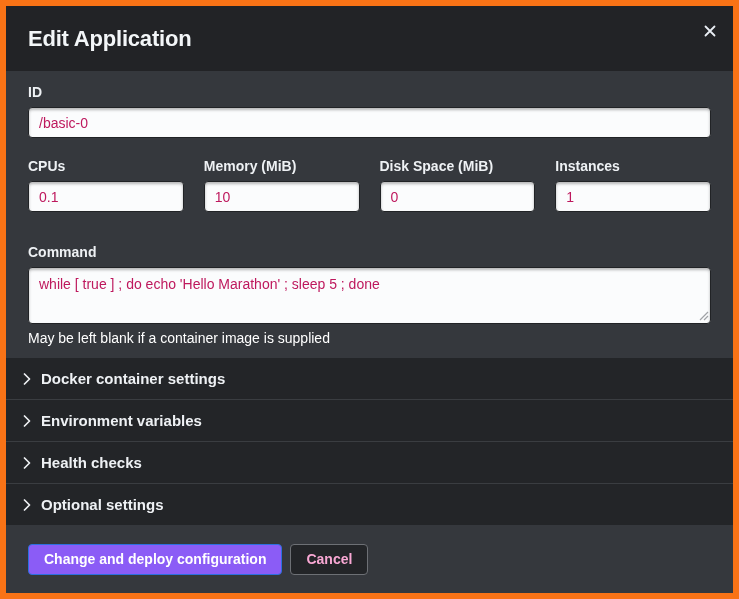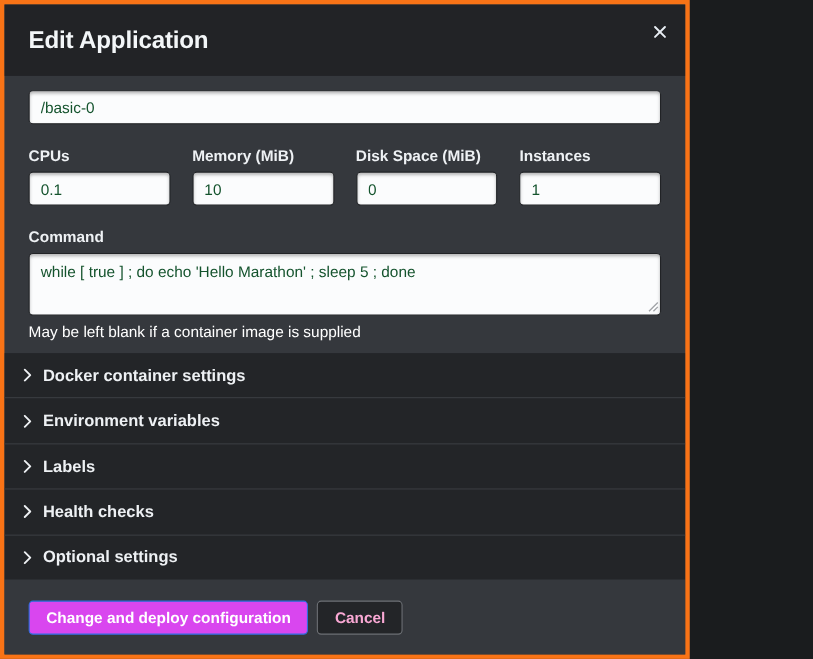--- a/index.html
+++ b/index.html
@@ -2,23 +2,23 @@
 <html><head>
 <meta charset="utf-8">
 <style>
   * { margin: 0; padding: 0; box-sizing: border-box; }
   html, body { background: #1a1c1e; }
   body {
     font-family: "Liberation Sans", "DejaVu Sans", sans-serif;
     -webkit-font-smoothing: antialiased;
   }
   .modal {
-    width: 627px; height: 599px;
+    width: 739px; height: 599px;
     background: #35383d;
-    border: 4px solid #f97316;
+    border: 6px solid #f97316;
     display: flex; flex-direction: column;
     overflow: hidden;
   }
   
   .modal-header {
     background: #222326;
     height: 65px; flex: 0 0 65px;
     display: flex; align-items: center;
     padding: 0 22px;
     position: relative;
@@ -42,30 +42,30 @@
     color: #eef1f4; font-size: 14px; font-weight: 700;
     line-height: 16px; margin-bottom: 7px;
   }
   .text-input {
     display: block; width: 100%;
     height: 31px;
     background: #fbfcfd;
     border: 1px solid #212326;
     border-radius: 4px;
     box-shadow: inset 0 2px 3px rgba(0,0,0,0.28);
-    color: #14532d; font-size: 14px;
+    color: #be185d; font-size: 14px;
     font-family: "Liberation Sans", "DejaVu Sans", sans-serif;
     padding: 0 10px;
     outline: none;
   }
   .form-row {
     display: flex; gap: 20px; margin-top: 20px;
   }
   .form-row .field { flex: 1 1 0; }
-  .command-group { margin-top: 20px; }
+  .command-group { margin-top: 32px; }
   .textarea-wrap { position: relative; }
   textarea.text-input {
     height: 57px; resize: none;
     padding: 7px 10px; line-height: 18px;
   }
   .resize-handle {
     position: absolute; right: 2px; bottom: 3px;
     width: 10px; height: 10px;
     pointer-events: none;
     opacity: 0.8;
@@ -105,21 +105,21 @@
   .btn {
     height: 31px;
     border-radius: 4px;
     font-family: "Liberation Sans", "DejaVu Sans", sans-serif;
     font-size: 14px; font-weight: 700;
     display: inline-flex; align-items: center; justify-content: center;
     cursor: pointer;
     padding: 0 15px;
   }
   .btn-primary {
-    background: #d946ef; border: 1px solid #2d6fe0; color: #ffffff;
+    background: #8b5cf6; border: 1px solid #2d6fe0; color: #ffffff;
   }
   .btn-default {
     background: #232528; border: 1px solid #6d7075; color: #f9a8d4;
   }
 </style>
 </head>
 <body>
 
 <div class="modal">
 
@@ -128,20 +128,21 @@
     <div class="close-btn">
       <svg width="12" height="12" viewBox="0 0 12 12">
         <path d="M1.5 1.5 L10.5 10.5 M10.5 1.5 L1.5 10.5" stroke="currentColor" stroke-width="1.8" stroke-linecap="round"></path>
       </svg>
     </div>
   </div>
 
   <div class="modal-body">
 
     <div class="field">
+      <label class="field-label">ID</label>
       <input class="text-input" type="text" value="/basic-0" style="">
     </div>
 
     <div class="form-row">
       <div class="field">
         <label class="field-label">CPUs</label>
         <input class="text-input" type="text" value="0.1" style="">
       </div>
       <div class="field">
         <label class="field-label">Memory (MiB)</label>
@@ -183,28 +184,20 @@
 
     <div class="accordion-row">
       <span class="chevron">
         <svg width="8" height="12" viewBox="0 0 8 12">
             <path d="M1.5 1 L6.5 6 L1.5 11" stroke="currentColor" stroke-width="1.7" fill="none" stroke-linecap="round" stroke-linejoin="round"></path>
           </svg>
       </span>
       <span class="accordion-label">Environment variables</span>
     </div>
 
-    <div class="accordion-row">
-      <span class="chevron">
-        <svg width="8" height="12" viewBox="0 0 8 12">
-            <path d="M1.5 1 L6.5 6 L1.5 11" stroke="currentColor" stroke-width="1.7" fill="none" stroke-linecap="round" stroke-linejoin="round"></path>
-          </svg>
-      </span>
-      <span class="accordion-label">Labels</span>
-    </div>
 
     <div class="accordion-row">
       <span class="chevron">
         <svg width="8" height="12" viewBox="0 0 8 12">
             <path d="M1.5 1 L6.5 6 L1.5 11" stroke="currentColor" stroke-width="1.7" fill="none" stroke-linecap="round" stroke-linejoin="round"></path>
           </svg>
       </span>
       <span class="accordion-label">Health checks</span>
     </div>
 

